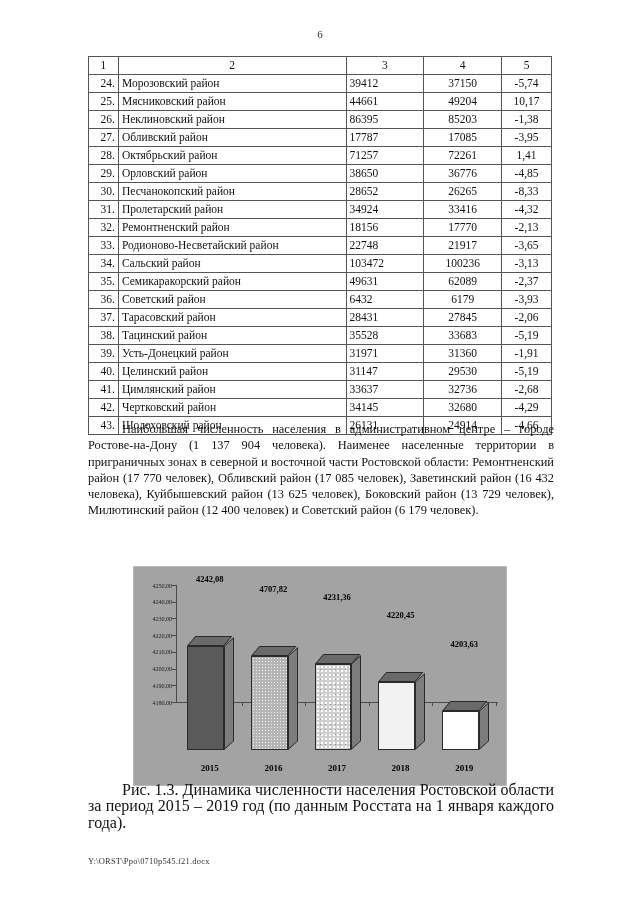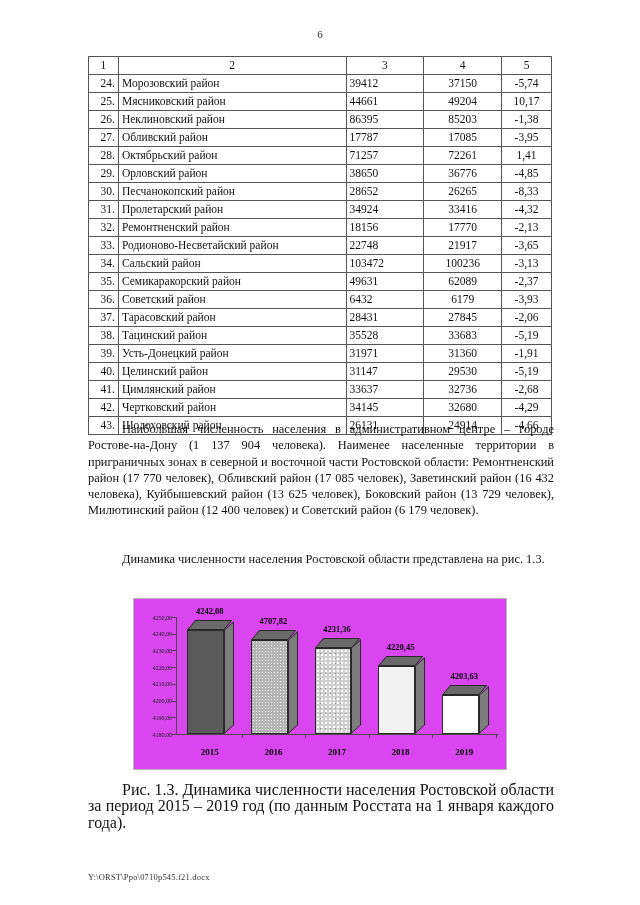--- a/index.html
+++ b/index.html
@@ -77,32 +77,31 @@
     text-indent: 34px;
   }
   .footer-path {
     position: absolute;
     left: 88px;
     top: 856px;
     font-size: 8.5px;
     font-family: "Liberation Serif", serif;
     color: #333;
     letter-spacing: .2px;
-    margin-top: 16px;
   }
 
   
   .chart-box {
     position: absolute;
     left: 133px;
-    top: 598px;
+    top: 566px;
     width: 374px;
-    height: 172px;
+    height: 220px;
     border: 1px solid #b9b9b9;
-    background: #d946ef;
+    background: #a3a3a3;
   }
   .chart-inner { position: relative; width: 100%; height: 100%; }
 
   .y-label {
     position: absolute;
     right: 0;
     font-size: 6.2px;
     color: #222;
     text-align: right;
     white-space: nowrap;
@@ -384,21 +383,20 @@
           <td class="c1">43.</td>
           <td class="c2">Шолоховский район</td>
           <td class="c3">26131</td>
           <td class="c4">24914</td>
           <td class="c5">-4,66</td>
         </tr>
       </tbody>
   </table>
 
   <div class="para p1">Наибольшая численность населения в административном центре – городе Ростове-на-Дону (1 137 904 человека). Наименее населенные территории в приграничных зонах в северной и восточной части Ростовской области: Ремонтненский район (17 770 человек), Обливский район (17 085 человек), Заветинский район (16 432 человека), Куйбышевский район (13 625 человек), Боковский район (13 729 человек), Милютинский район (12 400 человек) и Советский район (6 179 человек).</div>
-  <div class="para p2">Динамика численности населения Ростовской области представлена на рис. 1.3.</div>
 
   <div class="chart-box">
     <div class="chart-inner">
       <div class="y-axis-labels">
           <div class="y-label" style="top: -3.5px;">4250,00</div>
           <div class="y-label" style="top: 13.2143px;">4240,00</div>
           <div class="y-label" style="top: 29.9286px;">4230,00</div>
           <div class="y-label" style="top: 46.6429px;">4220,00</div>
           <div class="y-label" style="top: 63.3571px;">4210,00</div>
           <div class="y-label" style="top: 80.0714px;">4200,00</div>

